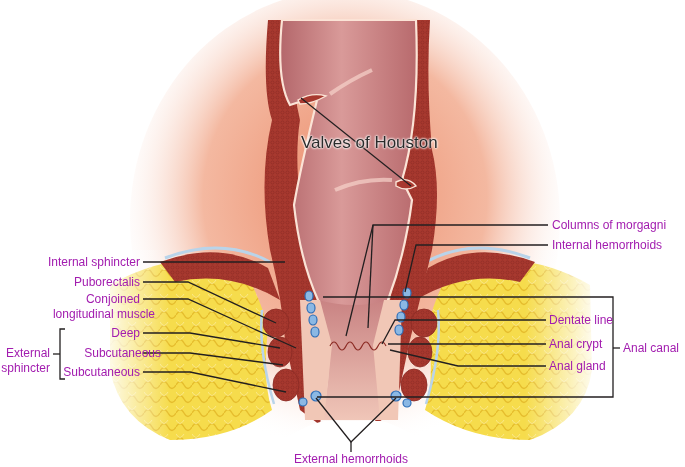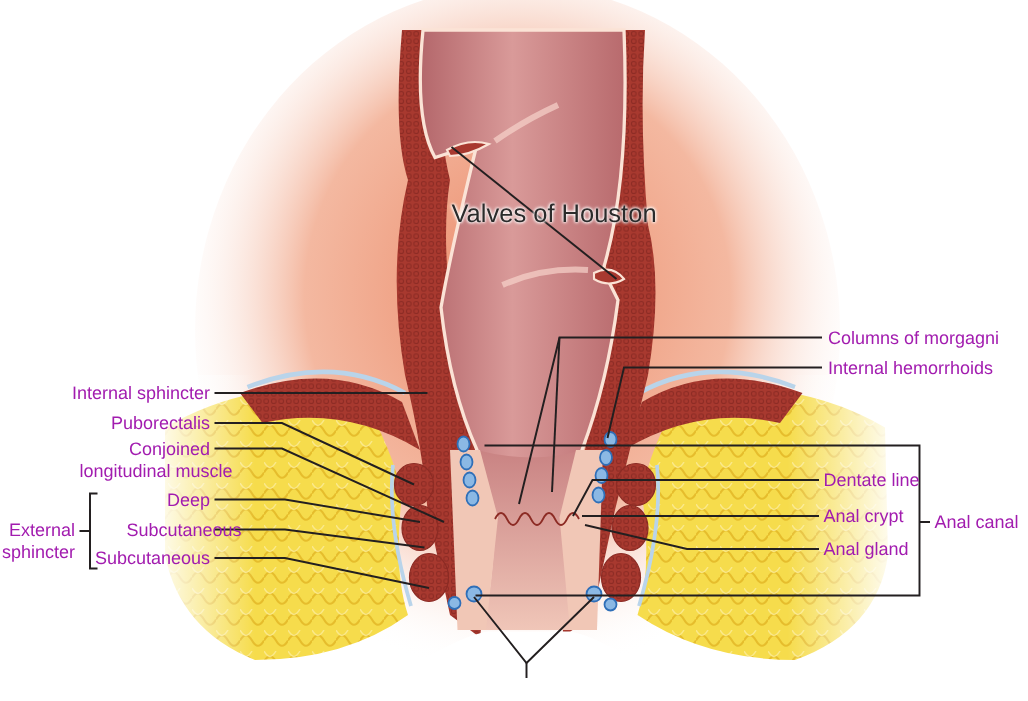--- a/index.html
+++ b/index.html
@@ -153,20 +153,21 @@
   
   <div class="lbl inner c" style="left:301px; top:136px; width:110px;">Valves of Houston</div>
 
   <div class="lbl" style="left:552px; top:218px;">Columns of morgagni</div>
   <div class="lbl" style="left:552px; top:238px;">Internal hemorrhoids</div>
   <div class="lbl" style="left:549px; top:313px;">Dentate line</div>
   <div class="lbl" style="left:549px; top:337px;">Anal crypt</div>
   <div class="lbl" style="left:549px; top:359px;">Anal gland</div>
   <div class="lbl" style="left:623px; top:341px;">Anal canal</div>
 
+  <div class="lbl c" style="left:276px; top:452px; width:150px;">External hemorrhoids</div>
 
   <div class="lbl r" style="left:0; top:255px; width:140px;">Internal sphincter</div>
   <div class="lbl r" style="left:0; top:275px; width:140px;">Puborectalis</div>
   <div class="lbl r" style="left:0; top:292px; width:140px;">Conjoined</div>
   <div class="lbl r" style="left:15px; top:307px; width:140px;">longitudinal muscle</div>
   <div class="lbl r" style="left:0; top:326px; width:140px;">Deep</div>
   <div class="lbl r" style="left:0; top:346px; width:140px;padding-left:21px;">Subcutaneous</div>
   <div class="lbl r" style="left:0; top:365px; width:140px;">Subcutaneous</div>
   <div class="lbl r" style="left:0; top:346px; width:50px;">External</div>
   <div class="lbl r" style="left:0; top:361px; width:50px;">sphincter</div>

